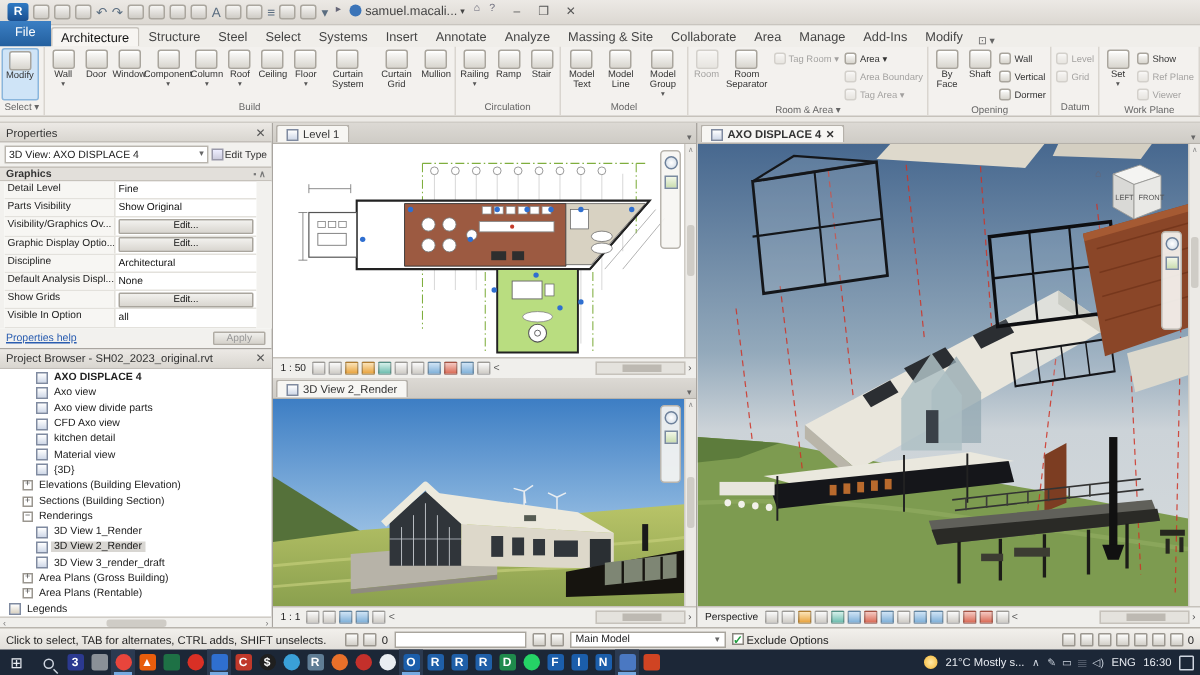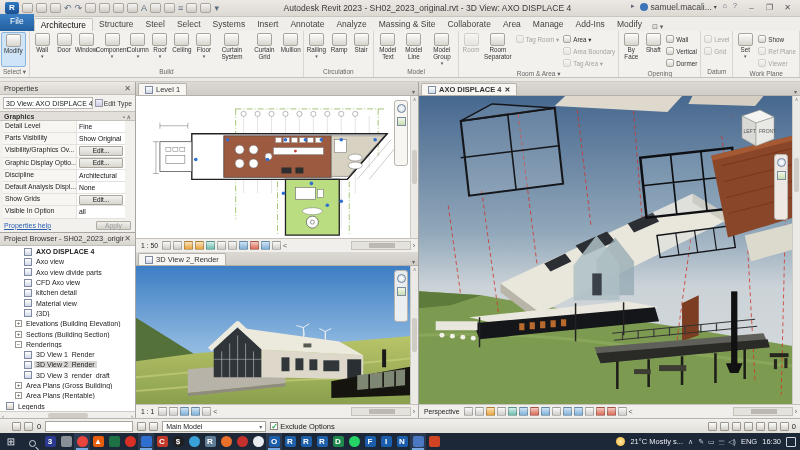--- a/index.html
+++ b/index.html
@@ -40,21 +40,21 @@
   .sbtn { display:flex; align-items:center; height:12px; padding:0 2px; }
   .sbtn .icn.s { width:8px; height:8px; margin-right:2px; }
   .slbl { font-size:6.3px; color:#333; white-space:nowrap; }
   .dis { opacity:.42; }
 
   
   #workspace { position:absolute; top:82px; left:0; width:800px; height:336px; background:#c9c6c0; display:flex; }
   #optionsbar { position:absolute; top:78px; left:0; width:800px; height:4px; background:#eceae6; border-bottom:1px solid #cfccc6; }
 
   
-  #leftcol { width:136px; display:flex; flex-direction:column; border-right:1px solid #a9a5a0; }
+  #leftcol { width:182px; display:flex; flex-direction:column; border-right:1px solid #a9a5a0; }
   .panel-hdr { height:13px; background:linear-gradient(#ece9e5,#d9d6d0); font-size:7.5px; color:#333; display:flex; align-items:center; padding:0 4px; border-bottom:1px solid #c2beb8; }
   .panel-hdr .x { margin-left:auto; color:#555; font-size:8px; }
   #props { height:170px; background:#f2f1ee; display:flex; flex-direction:column; }
   .type-sel { height:24px; background:#fff; border:1px solid #b9b5ae; margin:2px 3px 0; display:flex; align-items:center; font-size:8px; color:#222; }
   .type-ic { width:20px; height:18px; margin:0 4px; }
   .type-car { margin-left:auto; margin-right:4px; color:#555; font-size:7px; }
   .inst-row { display:flex; align-items:center; margin:2px 3px; gap:2px; }
   .inst-dd { flex:1; height:12px; background:#fff; border:1px solid #b9b5ae; font-size:7px; color:#222; line-height:11px; padding:0 2px; white-space:nowrap; overflow:hidden; }
   .edit-type { font-size:6.8px; color:#333; display:flex; align-items:center; gap:1px; }
   .et-ic { width:8px; height:8px; background:linear-gradient(#eef,#ccd); border:1px solid #99a; }
@@ -156,21 +156,20 @@
       <span class="qat-icn"></span>
       <span class="qat-icn"></span>
       <span class="qat-icn g">A</span>
       <span class="qat-icn"></span>
       <span class="qat-icn"></span>
       <span class="qat-icn g">≡</span>
       <span class="qat-icn"></span>
       <span class="qat-icn"></span>
       <span class="qat-icn g">▾</span>
     </div>
-  <span id="title-text">Autodesk Revit 2023 - SH02_2023_original.rvt - 3D View: AXO DISPLACE 4</span>
   <div id="tb-right">
     <span class="tray-icn" style="color:#667;">▸</span>
     <span class="user-chip">
       <span class="person-dot"></span>
       <span>samuel.macali...</span>
         <span style="font-size:6px;">▾</span>
     </span>
     <span class="tray-icn" style="color:#667;">⌂</span>
     <span class="tray-icn" style="color:#667;">?</span>
     <span class="win-btns">
@@ -904,20 +903,21 @@
       <span class="vc-ch">&lt;</span>
       <span class="vscroll-h">
           <i></i>
         </span>
       <span class="vc-ch">›</span>
     </div>
   </div>
 </div>
 
 <div id="statusbar">
+  <span style="white-space:nowrap;">Click to select, TAB for alternates, CTRL adds, SHIFT unselects.</span>
   <span id="sb-left-icons" style="display:flex;gap:3px;margin-left:8px;">
       <span class="sb-icn"></span>
       <span class="sb-icn"></span>
     </span>
   <span>0</span>
   <span class="sb-input"></span>
   <span id="sb-mid-icons" style="display:flex;gap:3px;">
       <span class="sb-icn"></span>
       <span class="sb-icn"></span>
     </span>

